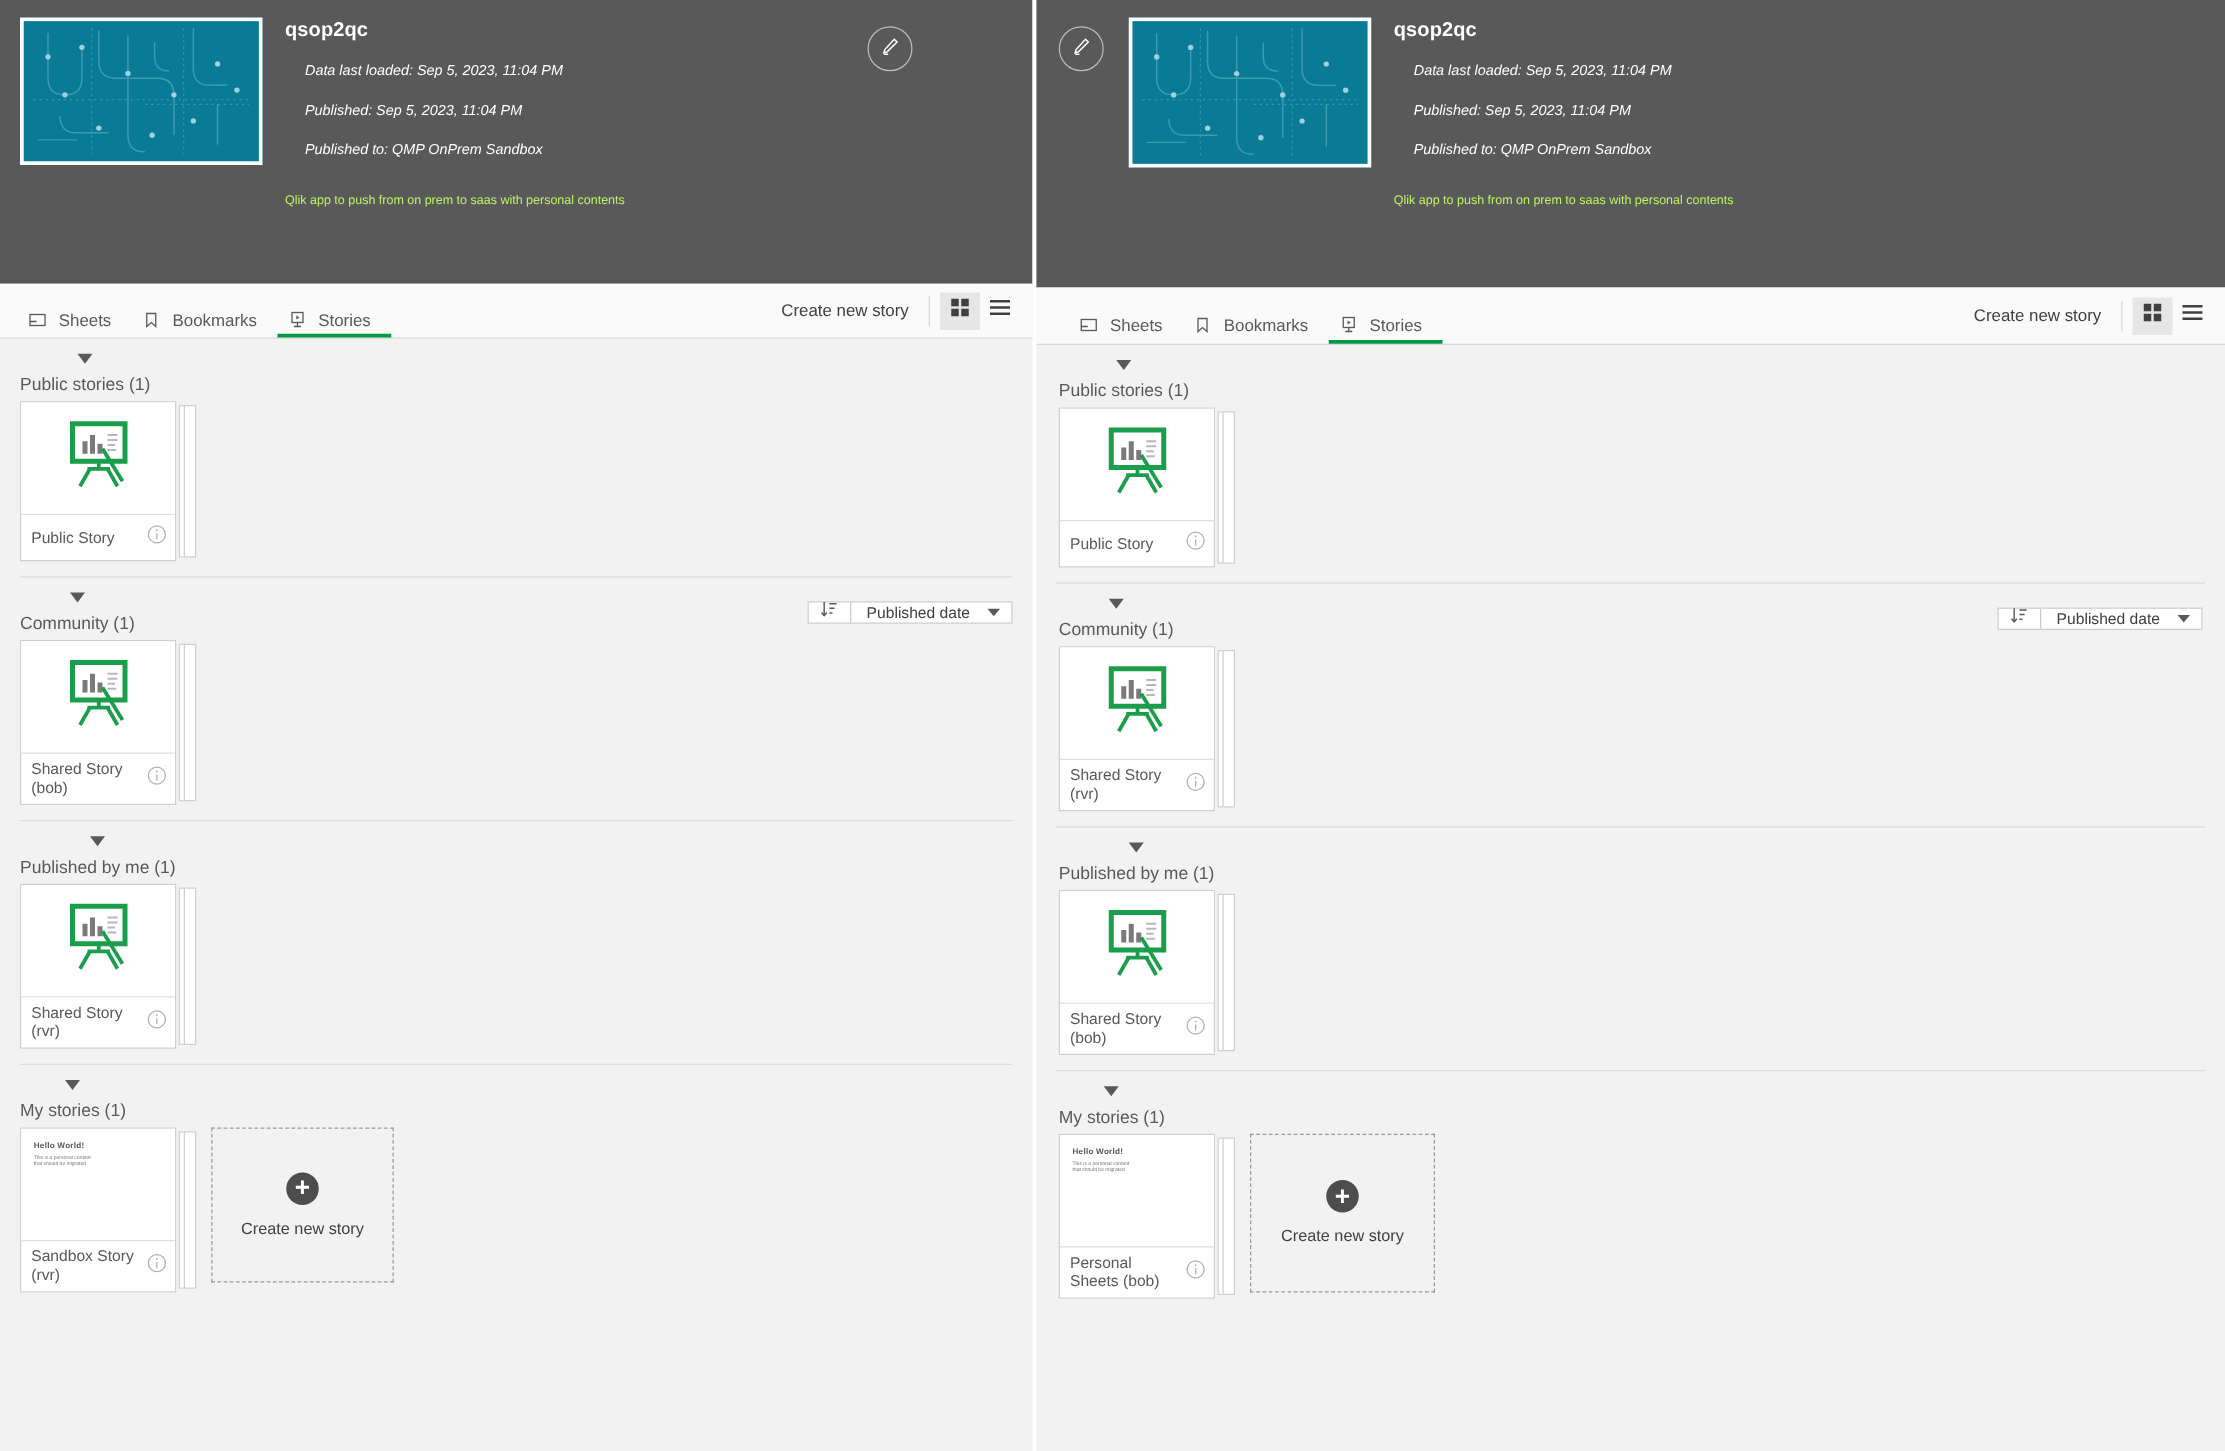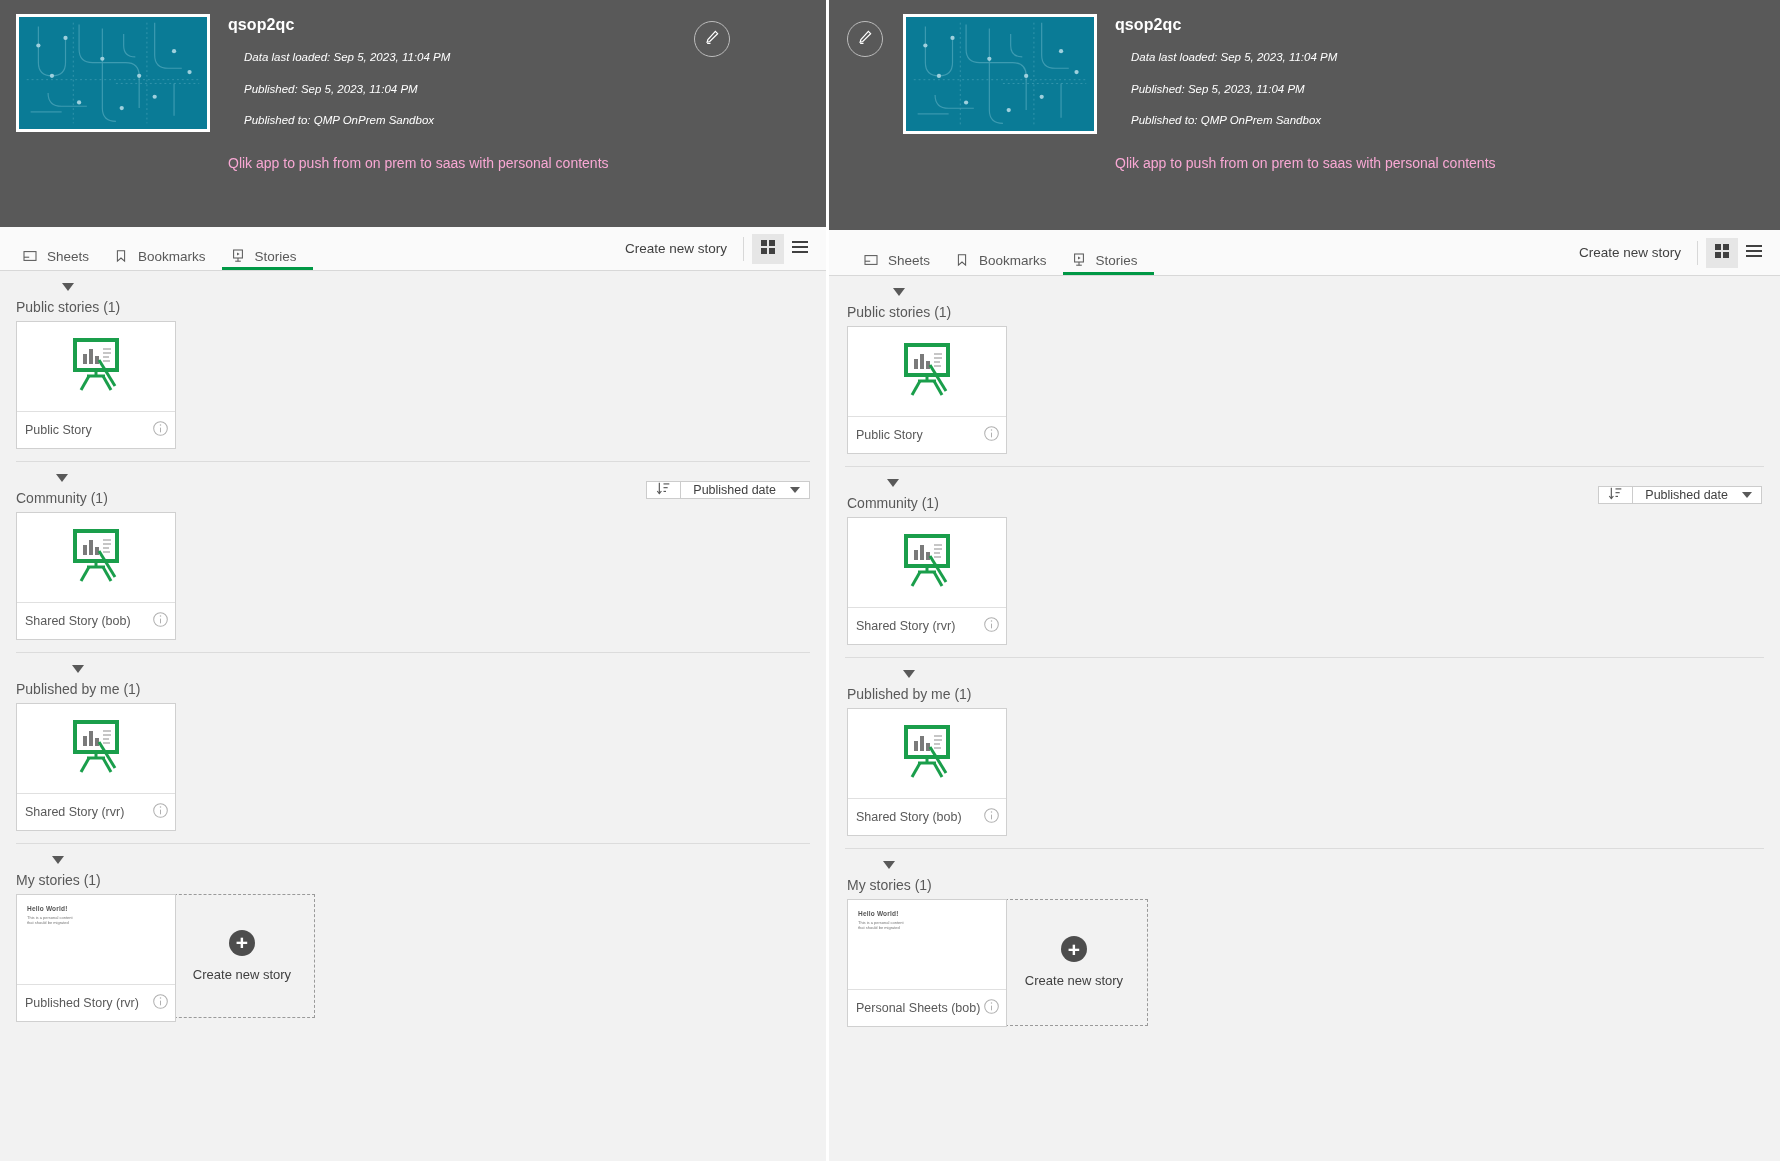--- a/index.html
+++ b/index.html
@@ -48,21 +48,21 @@
   .app-meta { padding-left: 18px; padding-top: 2px; }
   .app-title {
     font-size: 16px; font-weight: bold; color: #ffffff;
     margin: 0 0 7px 0; letter-spacing: .1px;
   }
   .app-sub {
     font-size: 11.5px; font-style: italic; color: #ffffff;
     line-height: 15.5px; margin: 16px;
   }
   .app-desc {
-    font-size: 14px; color: #f9a8d4; margin-top: 26px;
+    font-size: 10px; color: #bef264; margin-top: 26px;
   }
   .edit-btn {
     position: absolute;
     width: 36px; height: 36px;
     border-radius: 50%;
     border: 1px solid #bcbcbc;
     background: #595959;
     display: flex; align-items: center; justify-content: center;
     cursor: pointer;
   }
@@ -159,21 +159,21 @@
   
   .card-wrap::before, .card-wrap::after {
     content:""; position:absolute; top:3px; bottom:3px;
     border:1px solid #d0d0d0; background:#ffffff;
     z-index:0;
   }
   .card-wrap::before { right:-4px; width:8px; }
   .card-wrap::after  { right:-8px; width:8px; }
   .card {
     position: relative; z-index: 2;
-    width: 160px;
+    width: 125px;
     background: #ffffff;
     border: 1px solid #d0d0d0;
     cursor: pointer;
   }
   .card-thumb {
     height: 90px;
     border-bottom: 1px solid #e0e0e0;
     display:flex; align-items:center; justify-content:center;
     overflow:hidden;
     background:#fff;
@@ -504,21 +504,21 @@
       <div class="cards">
             <div class="card-wrap">
         <div class="card">
           <div class="card-thumb blank">
             <div>
     <div class="hello-title">Hello World!</div>
     <div class="hello-sub">This is a personal content<br>that should be migrated</div>
   </div>
           </div>
           <div class="card-foot">
-            <span class="card-label">Published Story (rvr)</span>
+            <span class="card-label">Sandbox Story (rvr)</span>
             <span class="info-icon">
     <svg width="17" height="17" viewBox="0 0 20 20" fill="none" stroke="#b0b0b0" stroke-width="1.2">
       <circle cx="10" cy="10" r="8"></circle>
       <circle cx="10" cy="6" r="0.9" fill="#b0b0b0" stroke="none"></circle>
       <path d="M10 9 L10 14.5" stroke="#b0b0b0"></path>
     </svg></span>
           </div>
         </div>
       </div>
             <div class="create-tile">

